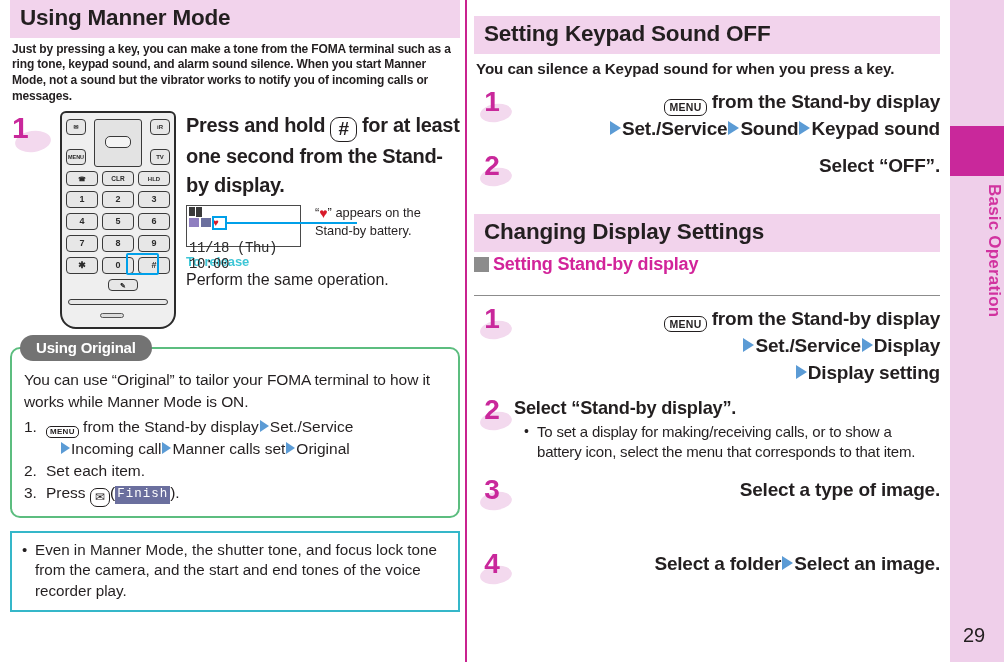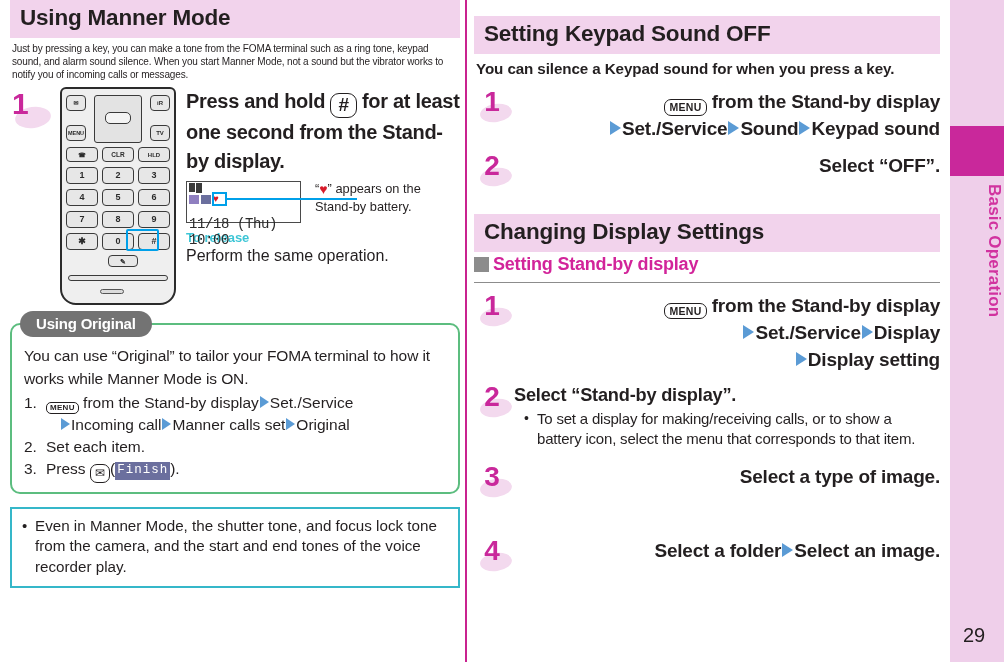--- a/index.html
+++ b/index.html
@@ -81,40 +81,40 @@
     font-weight: bold;
     line-height: 1.0;
     padding: 7px 0 8px 10px;
     letter-spacing: -0.2px;
   }
   .sub-header {
     display: flex;
     align-items: center;
     gap: 4px;
     margin-top: 2px;
-    padding-bottom: 7px;
+    padding-bottom: 20px;
     border-bottom: 1.4px solid #8c8c8c;
   }
   .sub-header .sq {
     width: 15px; height: 15px;
     background: #8c8c8c;
     display: inline-block;
     flex: none;
   }
   .sub-header .txt {
     color: #d2249a;
     font-weight: bold;
     font-size: 18px;
     letter-spacing: -0.2px;
   }
 
   
   .intro {
-    font-weight: normal;
-    font-size: 10px;
+    font-weight: bold;
+    font-size: 12px;
     line-height: 1.33;
     color: #231f20;
     margin: 4px 0 0 2px;
     letter-spacing: -0.15px;
   }
   .intro-r {
     font-weight: bold;
     font-size: 15.2px;
     line-height: 1.38;
     color: #231f20;

